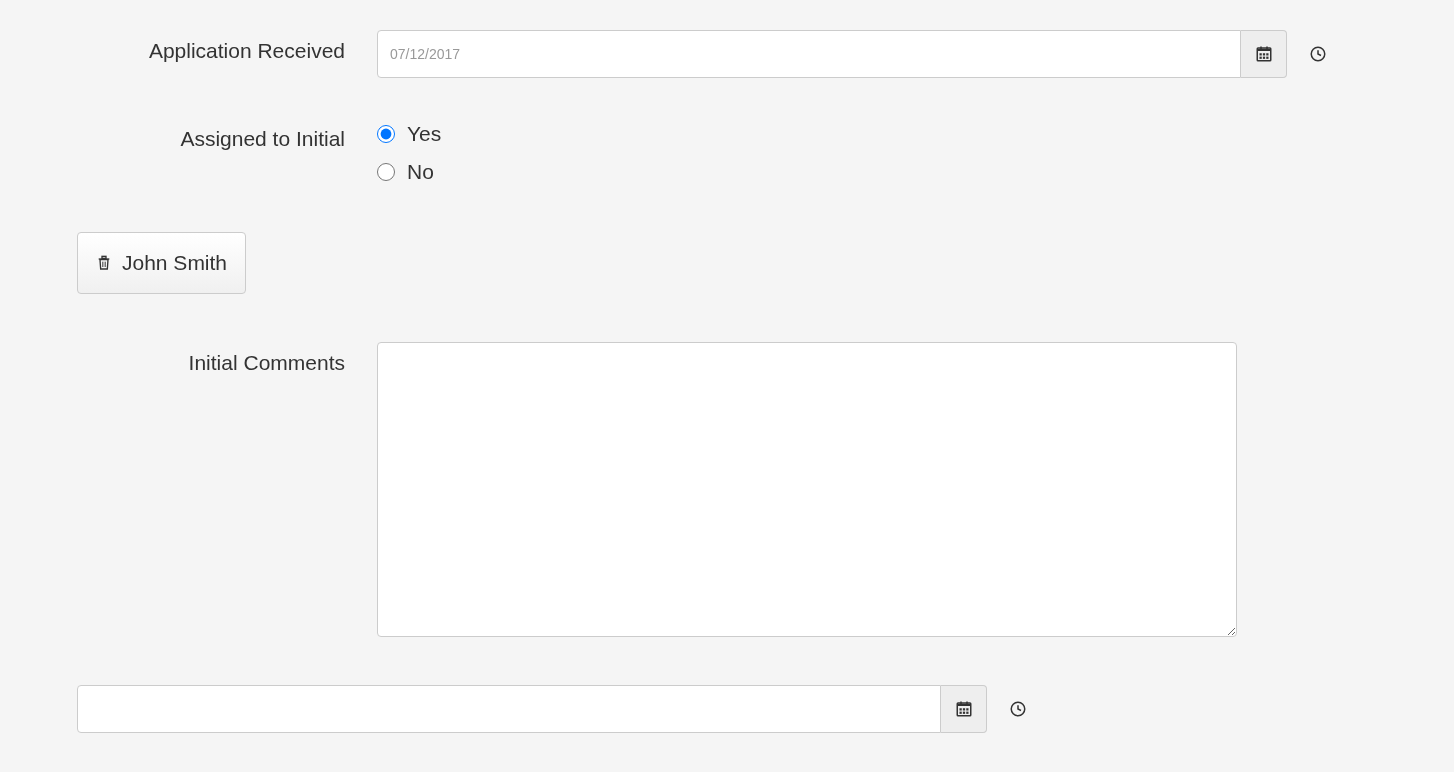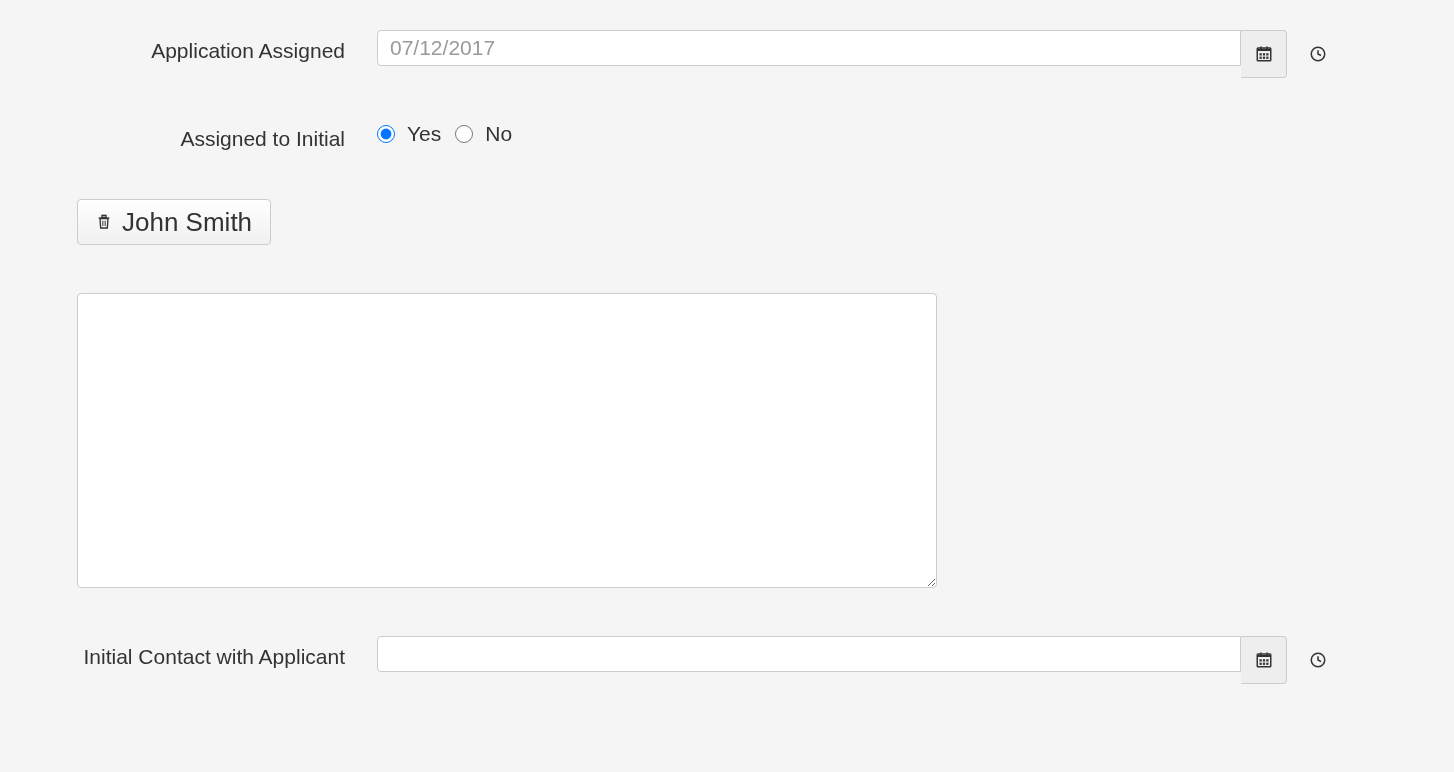--- a/index.html
+++ b/index.html
@@ -36,25 +36,25 @@
       display: flex;
       align-items: flex-start;
     }
     .input-group {
       display: flex;
       align-items: stretch;
       width: 910px;
     }
     .text-input {
       flex: 1;
-      height: 36px;
+      height: 48px;
       border: 1px solid #ccc;
       border-radius: 4px 0 0 4px;
       padding: 0 12px;
-      font-size: 21px;
+      font-size: 14px;
       color: #555;
       background: #fff;
       outline: none;
       font-family: inherit;
     }
     .text-input::placeholder {
       color: #999;
     }
     .input-addon {
       width: 46px;
@@ -72,21 +72,21 @@
       width: 46px;
       height: 48px;
       display: flex;
       align-items: center;
       justify-content: center;
       margin-left: 8px;
       cursor: pointer;
     }
     .radio-group {
       display: flex;
-      flex-direction: row;
+      flex-direction: column;
       gap: 14px;
       padding-top: 4px;
     }
     .radio-option {
       display: flex;
       align-items: center;
       gap: 12px;
       cursor: pointer;
     }
     .radio-input {
@@ -95,26 +95,26 @@
       cursor: pointer;
     }
     .radio-label {
       font-size: 21px;
       color: #333;
     }
     .tag-button {
       display: inline-flex;
       align-items: center;
       gap: 10px;
-      height: 46px;
+      height: 62px;
       padding: 0 18px;
       background: linear-gradient(to bottom, #fff, #f0f0f0);
       border: 1px solid #ccc;
       border-radius: 4px;
-      font-size: 26px;
+      font-size: 21px;
       color: #333;
       cursor: pointer;
       font-family: inherit;
     }
     .textarea-input {
       width: 860px;
       height: 295px;
       border: 1px solid #ccc;
       border-radius: 4px;
       padding: 10px 12px;
@@ -130,21 +130,21 @@
     .mb-small {
       margin-bottom: 40px;
     }
   </style>
 </head>
 <body>
 
 <div class="form-container">
 
   <div class="form-group mb-small">
-    <label class="form-label">Application Assigned</label>
+    <label class="form-label">Application Received</label>
     <div class="form-control-wrap">
       <div class="input-group">
         <input type="text" class="text-input" placeholder="07/12/2017" style="">
         <div class="input-addon">
           <svg width="18" height="18" viewBox="0 0 24 24" fill="#333">
             <rect x="3" y="5" width="18" height="3" fill="#333"></rect>
             <rect x="3" y="4" width="18" height="17" rx="1" fill="none" stroke="#333" stroke-width="2"></rect>
             <rect x="6" y="11" width="3" height="3" fill="#333"></rect>
             <rect x="10.5" y="11" width="3" height="3" fill="#333"></rect>
             <rect x="15" y="11" width="3" height="3" fill="#333"></rect>
@@ -190,27 +190,27 @@
           <path d="M6 7 L7 21 L17 21 L18 7 Z" fill="none" stroke="#333" stroke-width="2"></path>
           <rect x="9.5" y="10" width="1.5" height="8"></rect>
           <rect x="13" y="10" width="1.5" height="8"></rect>
         </svg>
         <span>John Smith</span>
       </button>
     </div>
   </div>
 
   <div class="form-group">
+    <label class="form-label">Initial Comments</label>
     <div class="form-control-wrap">
       <textarea class="textarea-input" style=""></textarea>
     </div>
   </div>
 
   <div class="form-group">
-    <label class="form-label">Initial Contact with Applicant</label>
     <div class="form-control-wrap">
       <div class="input-group">
         <input type="text" class="text-input" placeholder="" style="">
         <div class="input-addon">
           <svg width="18" height="18" viewBox="0 0 24 24" fill="#333">
             <rect x="3" y="5" width="18" height="3" fill="#333"></rect>
             <rect x="3" y="4" width="18" height="17" rx="1" fill="none" stroke="#333" stroke-width="2"></rect>
             <rect x="6" y="11" width="3" height="3" fill="#333"></rect>
             <rect x="10.5" y="11" width="3" height="3" fill="#333"></rect>
             <rect x="15" y="11" width="3" height="3" fill="#333"></rect>

